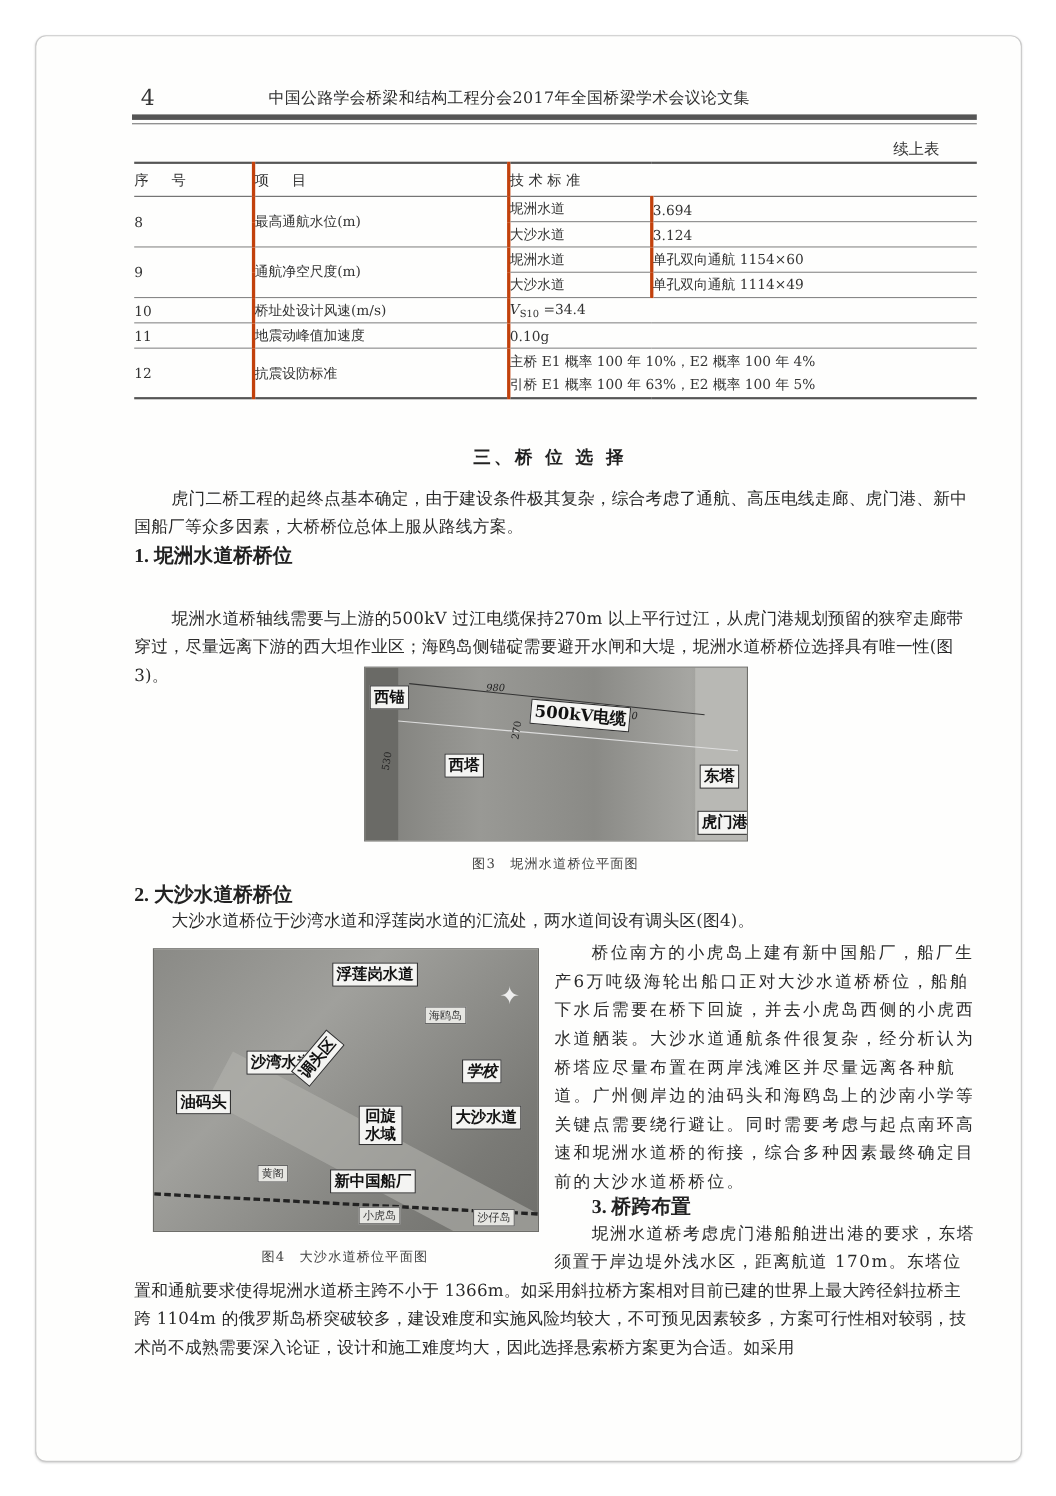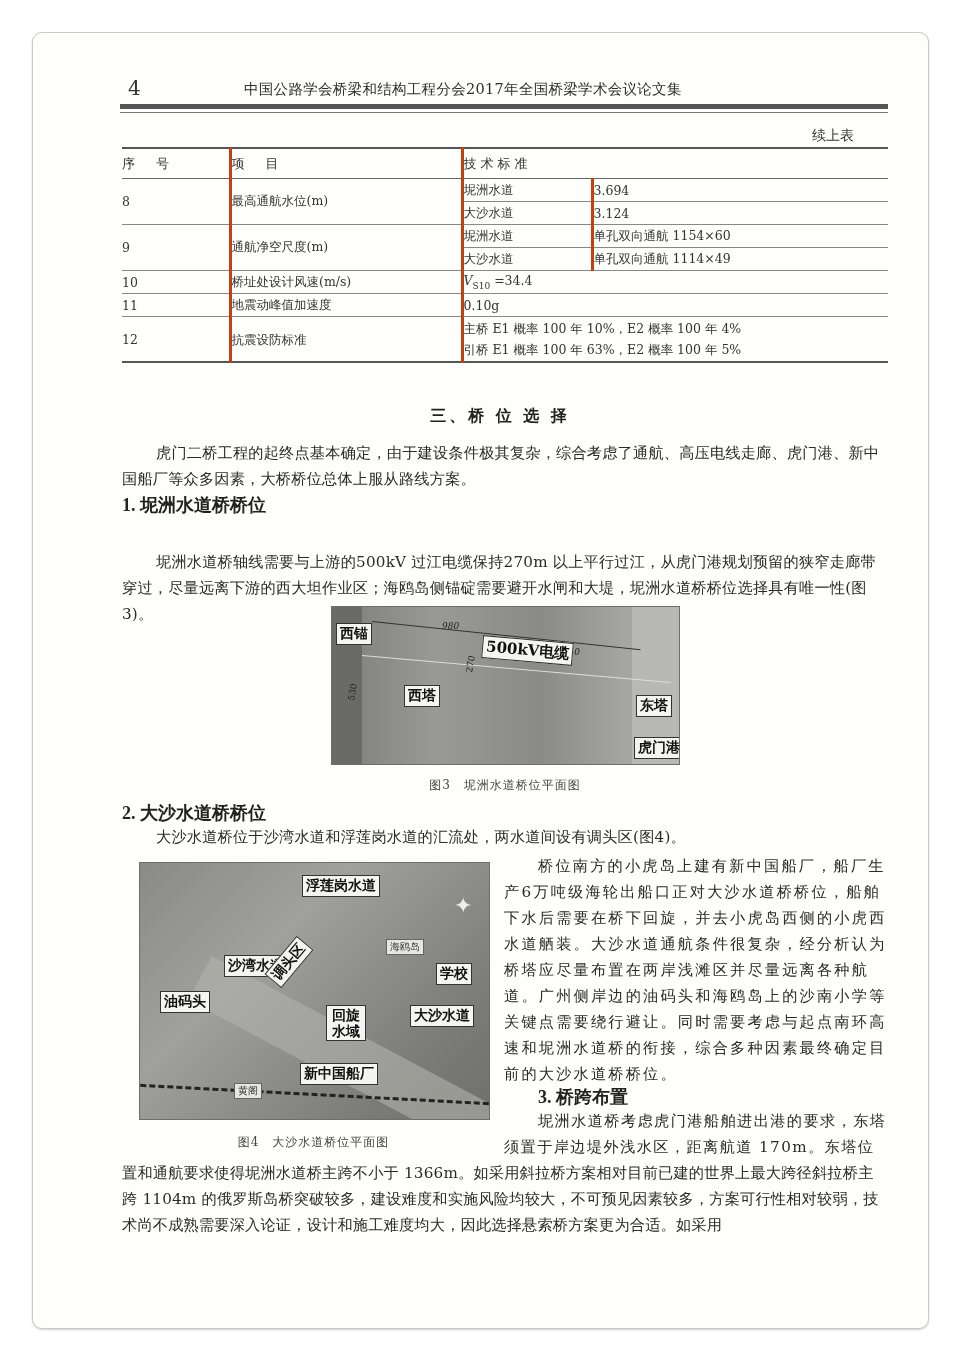--- a/index.html
+++ b/index.html
@@ -16,21 +16,21 @@
   table.spec tr.head td{height:29px;border-top:2px solid #555;border-bottom:1px solid #666;letter-spacing:4px;font-size:13px;}
   table.spec tr.last td{border-bottom:2px solid #555;}
   table.spec td.vl{border-left:3px solid #c2410c;}
   table.spec td.r12{line-height:21px;height:44px;}
   .sec-title{left:0;width:100%;top:406px;text-align:center;font-size:16px;font-family:"DejaVu Sans","Liberation Sans",sans-serif;font-weight:bold;color:#222;letter-spacing:3px;}
   .sec-title span{display:inline-block;margin-left:40px;}
   .para{font-size:15.2px;line-height:26px;color:#2a2a2a;letter-spacing:0.2px;}
   .sub{font-family:Liberation Serif, serif;font-weight:bold;font-size:18px;color:#222;}
   .fig{background:#8c8c88;border:1px solid #6e6e6a;overflow:hidden;}
   .fig .lbl{position:absolute;background:#f4f4f2;color:#111;font-weight:bold;font-size:14px;padding:1px 3px;border:1px solid #333;white-space:nowrap;}
-  .fig .small{position:absolute;background:#e6e6e2;color:#333;font-size:10px;padding:0 3px;border:1px solid #666;white-space:nowrap;margin-top:24px;}
+  .fig .small{position:absolute;background:#e6e6e2;color:#333;font-size:10px;padding:0 3px;border:1px solid #666;white-space:nowrap;}
   .caption{font-size:12px;color:#444;letter-spacing:1px;}
   .right-col{left:504px;width:384px;}
 </style>
 </head>
 <body>
 
 <div class="card"></div>
 
 <div class="abs pagenum">4</div>
 <div class="abs runhead">中国公路学会桥梁和结构工程分会2017年全国桥梁学术会议论文集</div>
@@ -121,21 +121,21 @@
 <div class="abs para" style="left:156px;top:824px;width:730px;">大沙水道桥位于沙湾水道和浮莲岗水道的汇流处，两水道间设有调头区(图4)。</div>
 
 <div class="abs fig" style="left:139px;top:862px;width:349px;height:256px;background:linear-gradient(135deg,#8a8a86 0%,#a0a09c 35%,#8f8f8b 55%,#7a7a76 80%,#6f6f6b 100%);">
   <div class="abs" style="left:60px;top:90px;width:330px;height:50px;background:#b2b2ae;transform:rotate(28deg);transform-origin:left;opacity:0.6;"></div>
   <div class="abs" style="left:0;top:230px;width:349px;height:2px;border-top:3px dashed #222;transform:rotate(3deg);"></div>
   <div class="abs" style="left:314px;top:30px;font-size:22px;color:#eee;">✦</div>
   <div class="lbl" style="left:162px;top:12px;">浮莲岗水道</div>
   <div class="lbl" style="left:84px;top:76px;margin-top:16px;">沙湾水道</div>
   <div class="lbl" style="left:124px;top:88px;transform:rotate(-50deg);">调头区</div>
   <div class="lbl" style="left:20px;top:128px;">油码头</div>
-  <div class="lbl" style="left:296px;top:100px;">学校</div>
+  <div class="lbl" style="left:280px;top:100px;font-style:italic;">学校</div>
   <div class="lbl" style="left:186px;top:142px;width:32px;white-space:normal;text-align:center;line-height:16px;">回旋水域</div>
   <div class="lbl" style="left:270px;top:142px;">大沙水道</div>
   <div class="lbl" style="left:160px;top:200px;">新中国船厂</div>
   <div class="lbl" style="left:30px;top:212px;margin-top:47px;">虎门二桥</div>
   <div class="small" style="left:246px;top:52px;">海鸥岛</div>
   <div class="small" style="left:186px;top:234px;">小虎岛</div>
   <div class="small" style="left:290px;top:236px;">沙仔岛</div>
   <div class="small" style="left:94px;top:196px;">黄阁</div>
 </div>
 <div class="abs caption" style="left:139px;width:349px;top:1134px;text-align:center;">图4　大沙水道桥位平面图</div>

